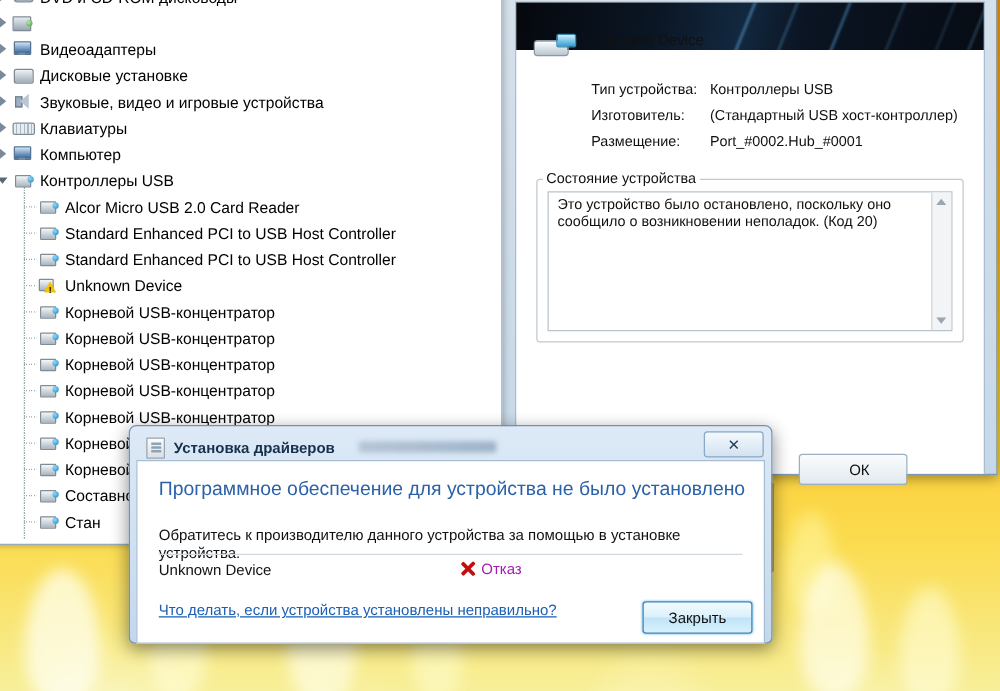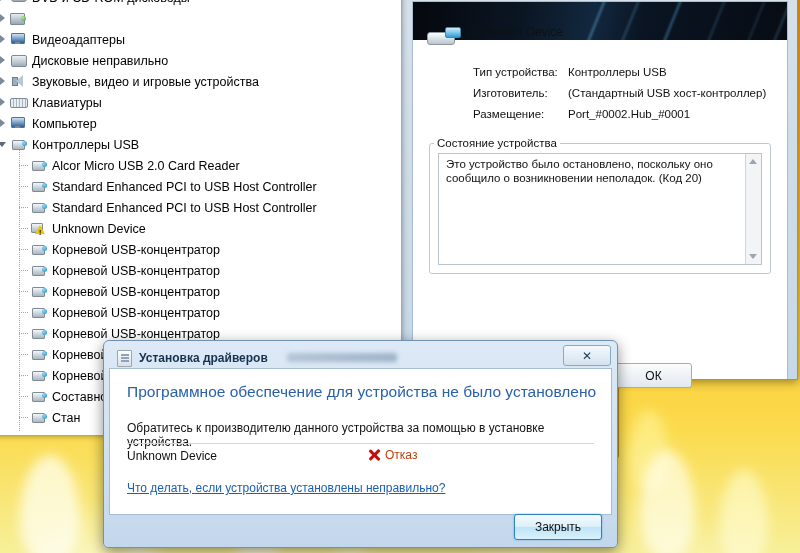--- a/index.html
+++ b/index.html
@@ -109,42 +109,42 @@
   #backwin .combo .arrow::after{content:"";position:absolute;left:5px;top:7px;width:0;height:0;
     border-left:4px solid transparent;border-right:4px solid transparent;border-top:5px solid #6d7c89;}
   #backwin .statusbar{position:absolute;left:0;bottom:0;right:0;height:17px;background:#eff2f5;border-top:1px solid #c7d0d8;}
   #backwin .statusbar span{position:absolute;top:0;bottom:0;width:1px;background:#c7d0d8;}
   #backwinframe{position:absolute;left:412px;top:386px;width:207px;height:72px;
     border:3px solid #b98c1e;border-radius:2px;box-sizing:border-box;
     background:linear-gradient(180deg,rgba(255,200,90,.55),rgba(220,150,30,.55));}
 
   
   #dlg{
-    position:absolute;left:103px;top:340px;width:515px;height:208px;
+    position:absolute;left:103px;top:340px;width:515px;height:175px;
     border:1px solid #6e91b6;border-radius:6px 6px 5px 5px;
     background:linear-gradient(180deg,#dde9f6 0%,#cfe0f1 55%,#c3d7ec 100%);
     box-shadow:0 4px 14px rgba(0,0,0,.45);
     padding:5px;box-sizing:border-box;
   }
   #dlgTitle{position:absolute;left:13px;top:6px;height:22px;display:flex;align-items:center;gap:7px;}
   #dlgIcon{width:15px;height:17px;position:relative;}
   #dlgIcon .pg{position:absolute;inset:0;background:linear-gradient(180deg,#fdfdfd,#d9dfe6);border:1px solid #9aa6b0;border-radius:1px;}
   #dlgIcon .pg::after{content:"";position:absolute;left:3px;top:3px;width:8px;height:2px;background:#8fa3b6;box-shadow:0 3px 0 #8fa3b6,0 6px 0 #8fa3b6;}
   #dlgTitleText{font-size:12px;font-weight:bold;color:#16314e;}
   #dlgTitleBlur{position:absolute;left:183px;top:12px;width:110px;height:9px;border-radius:2px;
     background:linear-gradient(90deg,rgba(150,170,190,.55),rgba(120,145,170,.6));filter:blur(2.2px);}
   #dlgClose{position:absolute;right:6px;top:4px;width:46px;height:19px;border:1px solid #8aa7c4;border-radius:3px;
     background:linear-gradient(180deg,#f4f9fd,#d3e2f0);display:flex;align-items:center;justify-content:center;}
   #dlgClose .x{font-size:12px;color:#21415f;font-family:"Liberation Sans",sans-serif;}
   #dlgBody{position:absolute;left:5px;top:27px;right:5px;height:145px;background:#fff;border:1px solid #a6bdd3;}
   #dlgHead{position:absolute;left:17px;top:14px;font-size:15.5px;color:#2b61a8;}
   #dlgSub{position:absolute;left:17px;top:52px;font-size:12px;color:#111;}
   #dlgSep{position:absolute;left:17px;right:17px;top:74px;height:1px;background:#d0d7de;}
   #dlgDevName{position:absolute;left:17px;top:80px;font-size:12px;color:#111;}
-  #dlgStatus{position:absolute;left:257px;top:79px;font-size:12px;color:#c2410c;display:flex;align-items:center;gap:4px;}
+  #dlgStatus{position:absolute;left:257px;top:79px;font-size:12px;color:#a21caf;display:flex;align-items:center;gap:4px;}
   .xmark{width:14px;height:14px;position:relative;display:inline-block;}
   .xmark::before,.xmark::after{content:"";position:absolute;left:6px;top:0;width:3.4px;height:14px;background:#c60d0d;border-radius:1px;}
   .xmark::before{transform:rotate(45deg);}
   .xmark::after{transform:rotate(-45deg);}
   #dlgLink{position:absolute;left:17px;top:112px;font-size:12px;color:#1a5fb4;text-decoration:underline;cursor:pointer;}
   #dlgFooter{position:absolute;left:5px;right:5px;bottom:5px;height:30px;}
   #dlgCloseBtn{position:absolute;right:10px;top:2px;width:86px;height:24px;border:1px solid #2f7fb8;border-radius:3px;
     background:linear-gradient(180deg,#f2fbff 0%,#dcf0fb 48%,#bfe4f7 52%,#d9f1fd 100%);
     display:flex;align-items:center;justify-content:center;font-size:12px;color:#111;
     box-shadow:0 0 2px rgba(70,160,220,.8);}
@@ -205,21 +205,21 @@
       <div class="stateinner">
         <div class="statetext">Это устройство было остановлено, поскольку оно сообщило о возникновении неполадок. (Код 20)</div>
         <div class="vsb">
           <div class="ar up"></div>
           <div class="ar dn"></div>
         </div>
       </div>
     </fieldset>
   </div>
 
-  <div class="pbtn" style="left:220px;top:422px;">ОК</div>
+  <div class="pbtn" style="left:244px;top:422px;padding-left:10px;">ОК</div>
 </div>
 
 <div id="devmgr">
   <div id="tree">
       <div class="dotline" style="top: 145px; height: 300px;"></div>
       <div class="trow" style="position: absolute; left: 0px; right: 0px; top: -8px;">
         <span class="twist">
           <i></i>
         </span>
         <span class="ico disc"></span>
@@ -236,21 +236,21 @@
           <i></i>
         </span>
         <span class="ico mon"></span>
         <span class="tlabel">Видеоадаптеры</span>
       </div>
       <div class="trow" style="position: absolute; left: 0px; right: 0px; top: 55px;">
         <span class="twist">
           <i></i>
         </span>
         <span class="ico hdd"></span>
-        <span class="tlabel">Дисковые неправильно</span>
+        <span class="tlabel">Дисковые установке</span>
       </div>
       <div class="trow" style="position: absolute; left: 0px; right: 0px; top: 76px;">
         <span class="twist">
           <i></i>
         </span>
         <span class="ico spk"></span>
         <span class="tlabel">Звуковые, видео и игровые устройства</span>
       </div>
       <div class="trow" style="position: absolute; left: 0px; right: 0px; top: 97px;">
         <span class="twist">

